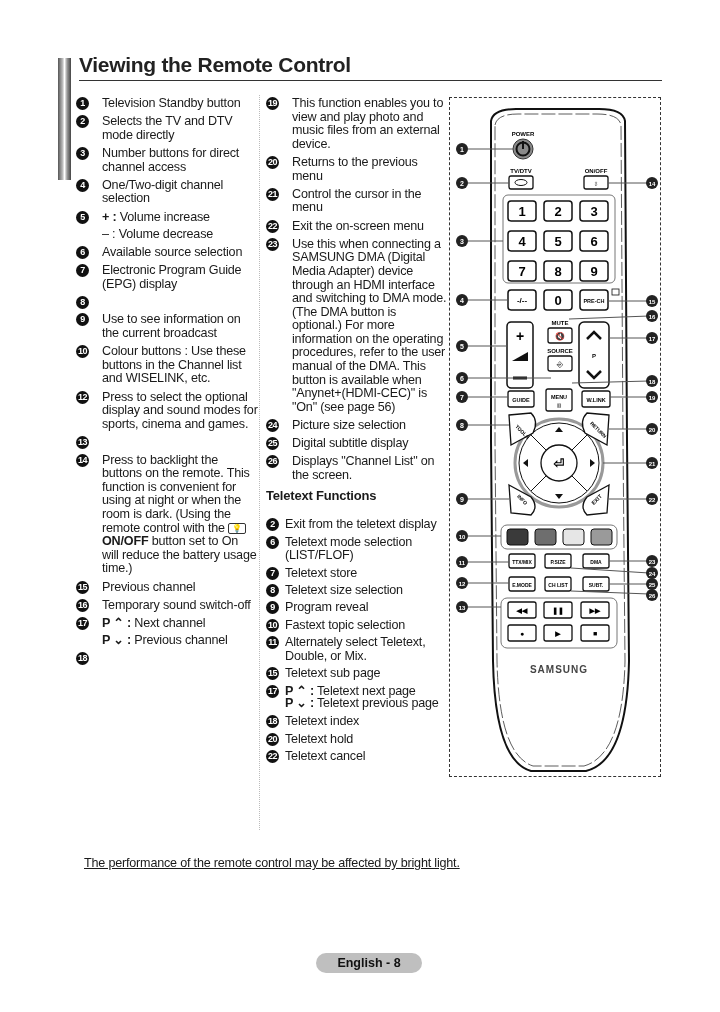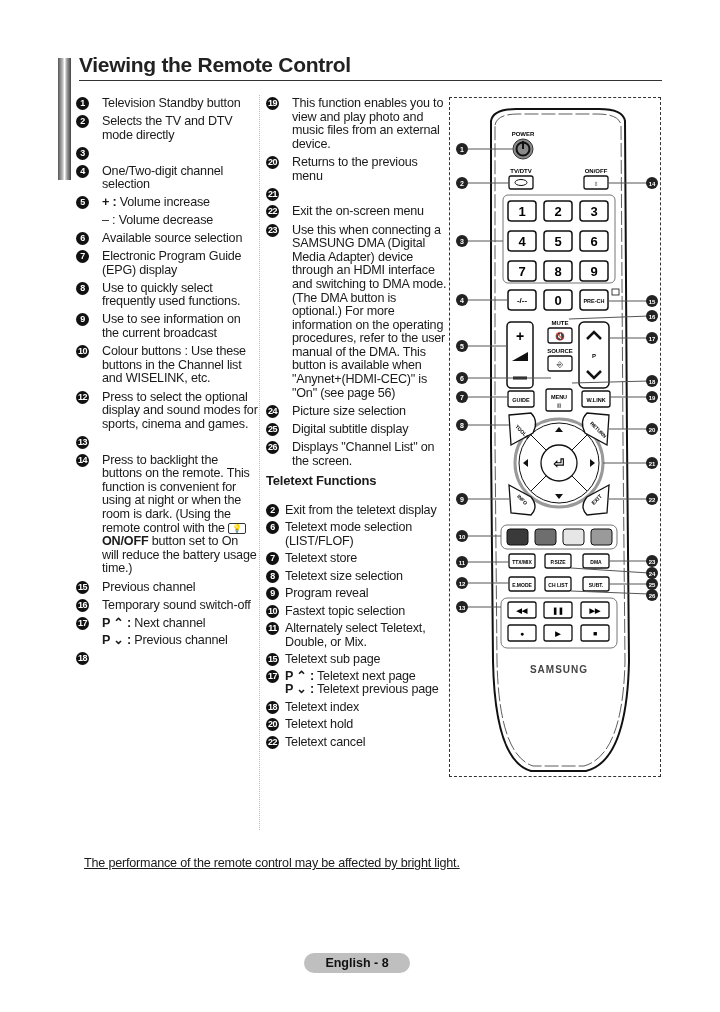--- a/index.html
+++ b/index.html
@@ -21,21 +21,21 @@
   .txt { flex:1; }
   .sub { padding-left:26px; margin-top:-1px; margin-bottom:4.6px; }
   .b { font-weight:bold; }
   .tt-head { font-weight:bold; font-size:13px; margin:6px 0 16px 0; }
   .tt .item { margin-bottom:3.8px; }
   .tt .num { margin-right:6px; }
   .tt .sub { padding-left:19px; }
   .inline-key { display:inline-block; border:1px solid #333; border-radius:2px; width:16px; height:9px;
                 vertical-align:middle; font-size:8px; line-height:9px; text-align:center; }
   .note { position:absolute; left:84px; top:856px; font-size:12.6px; letter-spacing:-0.2px;text-decoration:underline; }
-  .page-pill { position:absolute; left:304px; top:953px; width:106px; height:20px; border-radius:10px;
+  .page-pill { position:absolute; left:316px; top:953px; width:106px; height:20px; border-radius:10px;
                background:#bfbfbf; font-size:12.5px; font-weight:bold; text-align:center; line-height:20px; color:#111; }
   
   .remote-box { position:absolute; left:449px; top:97px; width:212px; height:680px;
                 border:1px dashed #333; box-sizing:border-box; }
   svg text { font-family:"Liberation Sans", sans-serif; }
 </style>
 </head>
 <body>
 
 <div class="side-bar"></div>
@@ -47,41 +47,41 @@
   <div class="item">
       <span class="num">1</span>
       <span class="txt">Television Standby button</span>
     </div>
   <div class="item">
       <span class="num">2</span>
       <span class="txt">Selects the TV and DTV mode directly</span>
     </div>
   <div class="item">
       <span class="num">3</span>
+      <span class="txt">Number buttons for direct channel access</span>
     </div>
   <div class="item">
       <span class="num">4</span>
       <span class="txt">One/Two-digit channel selection</span>
     </div>
   <div class="item">
       <span class="num">5</span>
       <span class="txt"><span class="b">+ :</span> <span>Volume increase</span></span>
     </div>
   <div class="sub"><span>– :</span> <span>Volume decrease</span></div>
   <div class="item">
       <span class="num">6</span>
       <span class="txt">Available source selection</span>
     </div>
   <div class="item">
       <span class="num">7</span>
       <span class="txt">Electronic Program Guide (EPG) display</span>
     </div>
   <div class="item">
       <span class="num">8</span>
-      <span class="txt">Use to quickly select frequently used functions.</span>
     </div>
   <div class="item">
       <span class="num">9</span>
       <span class="txt">Use to see information on the current broadcast</span>
     </div>
   <div class="item">
       <span class="num">10</span>
       <span class="txt">Colour buttons : Use these buttons in the Channel list and WISELINK, etc.</span>
     </div>
   <div class="item">
@@ -117,20 +117,21 @@
   <div class="item">
       <span class="num">19</span>
       <span class="txt">This function enables you to view and play photo and music files from an external device.</span>
     </div>
   <div class="item">
       <span class="num">20</span>
       <span class="txt">Returns to the previous menu</span>
     </div>
   <div class="item">
       <span class="num">21</span>
+      <span class="txt">Control the cursor in the menu</span>
     </div>
   <div class="item">
       <span class="num">22</span>
       <span class="txt">Exit the on-screen menu</span>
     </div>
   <div class="item">
       <span class="num">23</span>
       <span class="txt">Use this when connecting a SAMSUNG DMA (Digital Media Adapter) device through an HDMI interface and switching to DMA mode. (The DMA button is optional.) For more information on the operating procedures, refer to the user manual of the DMA. This button is available when "Anynet+(HDMI-CEC)" is "On" (see page 56)</span>
     </div>
   <div class="item">

